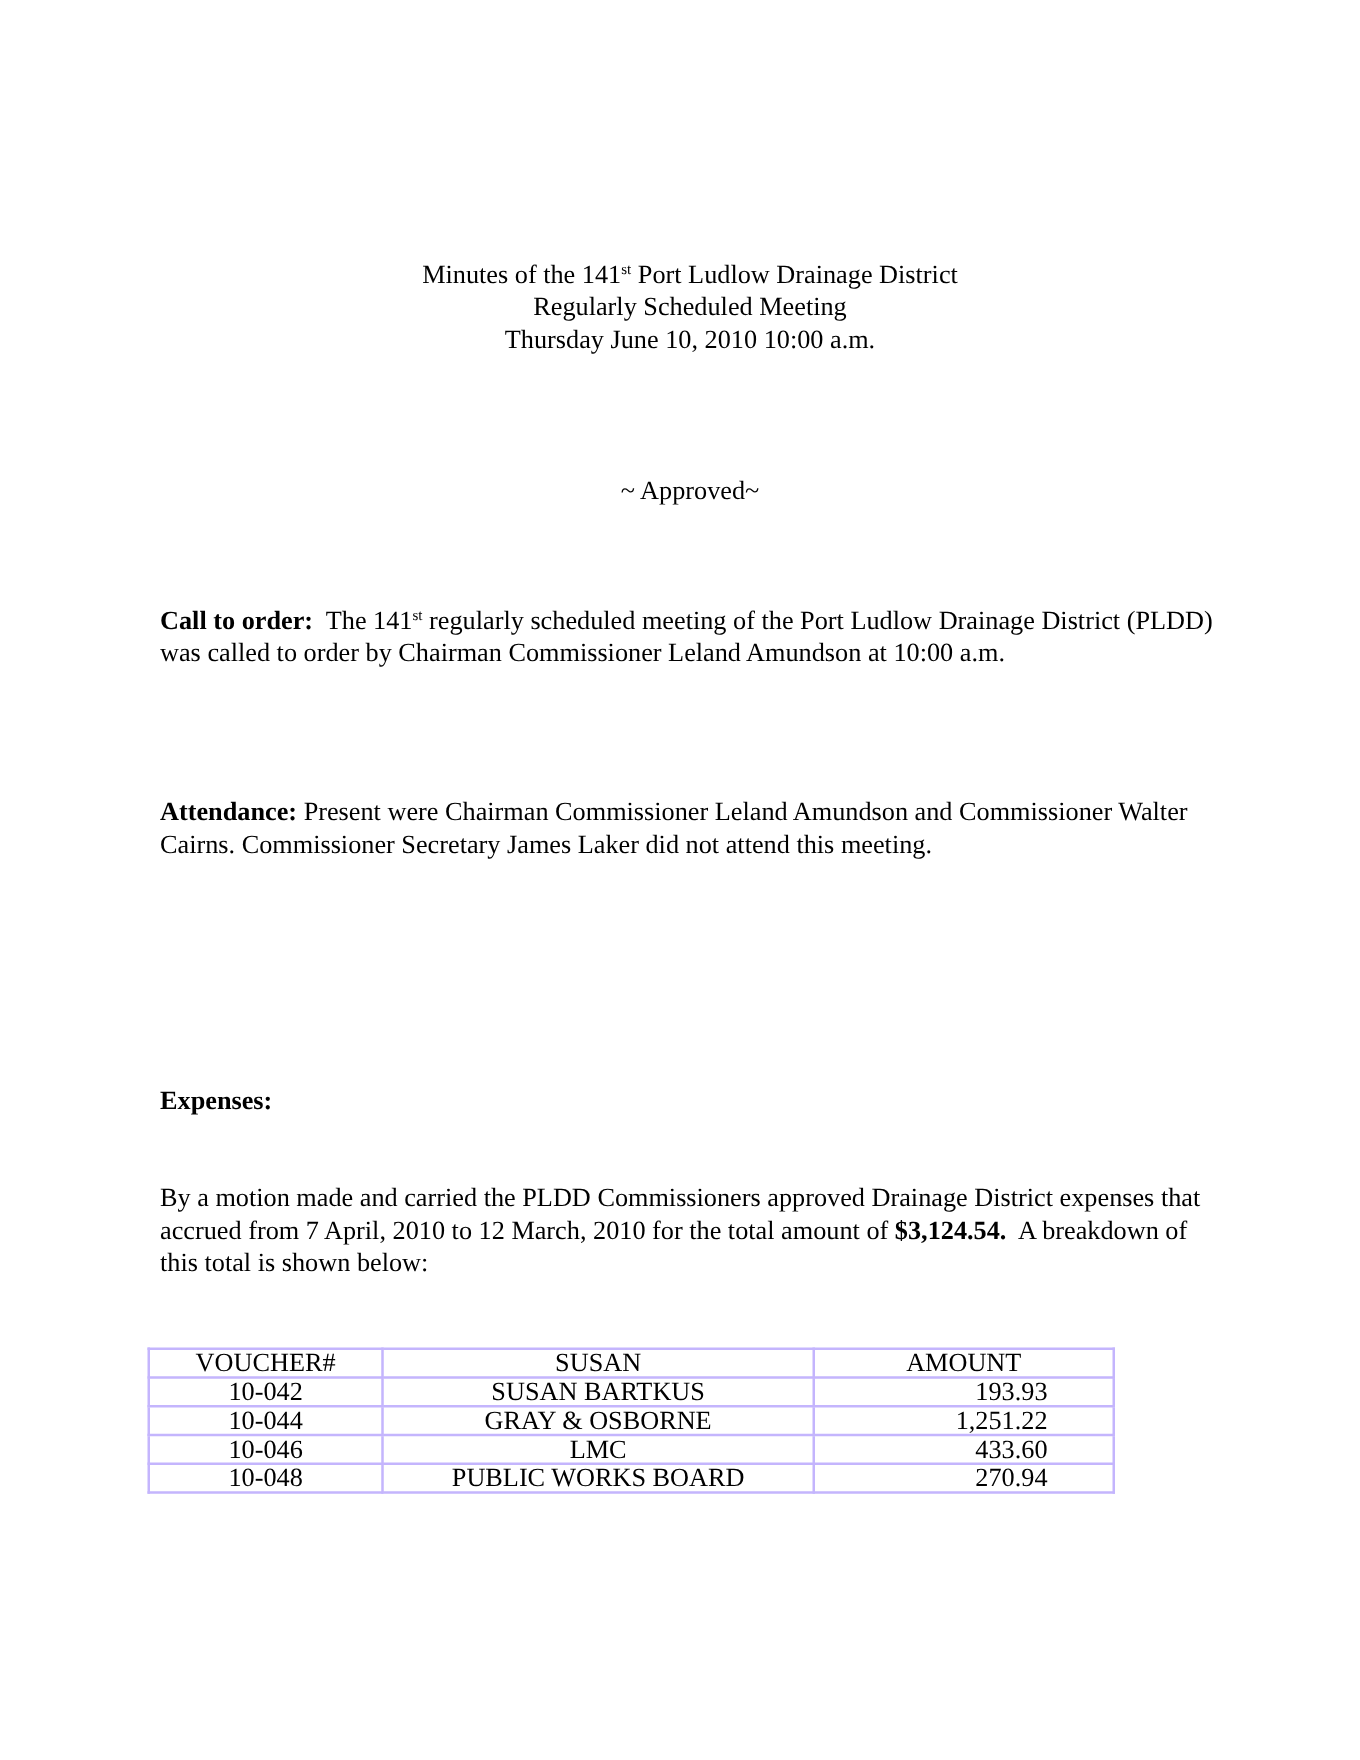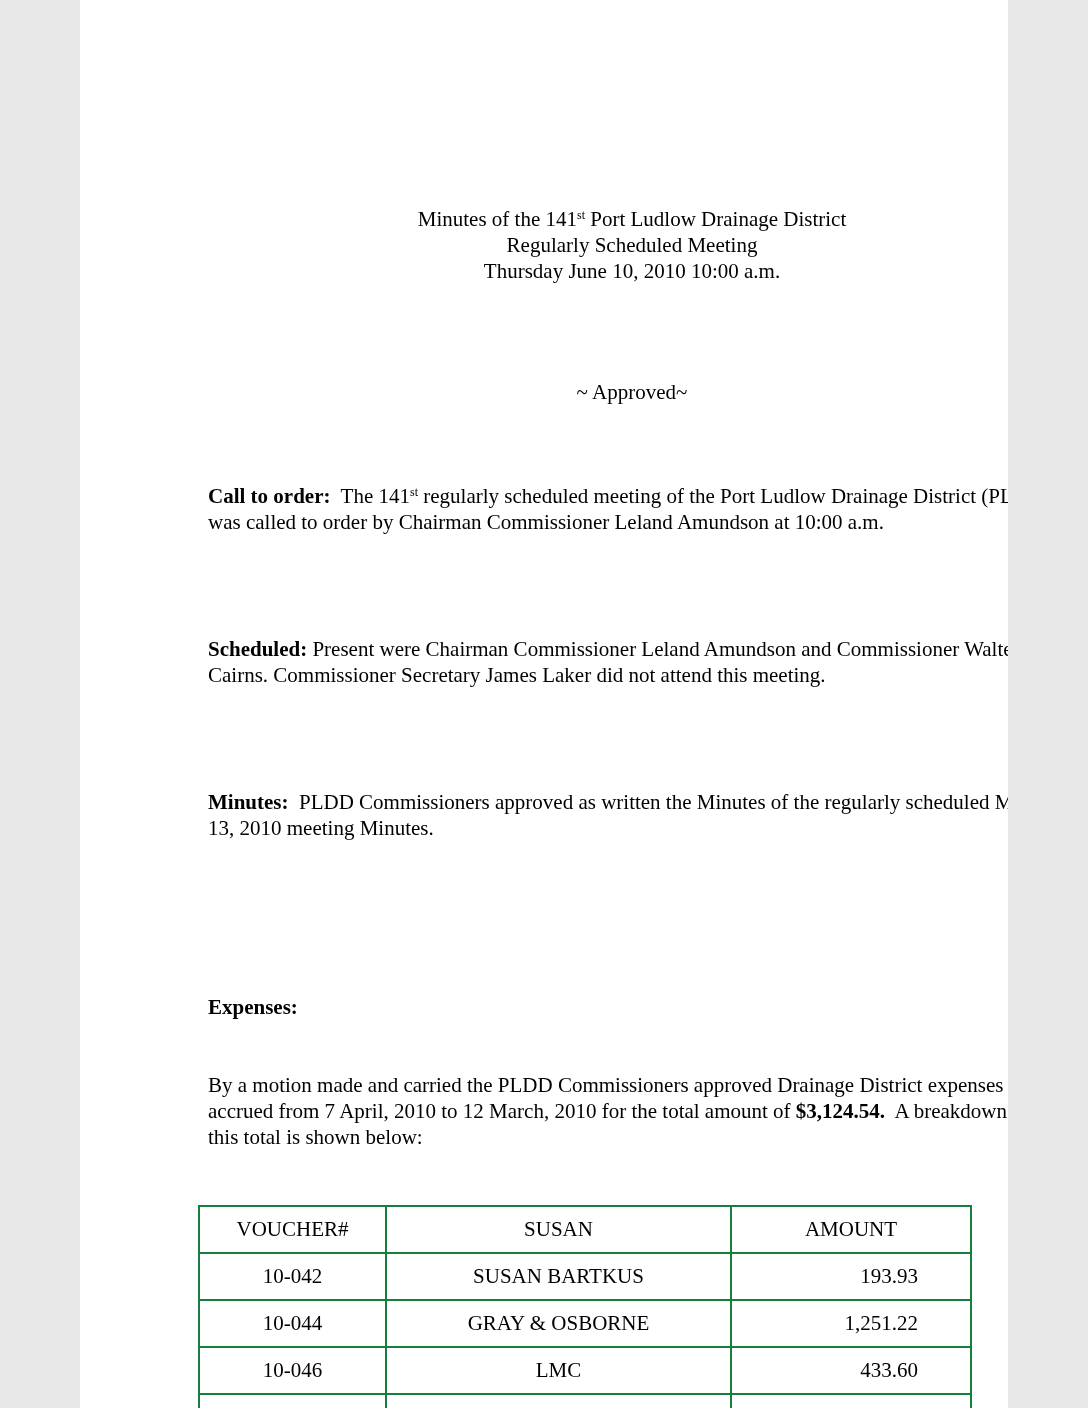--- a/index.html
+++ b/index.html
@@ -1,19 +1,19 @@
 <!DOCTYPE html>
 <html><head>
 <meta charset="utf-8">
 <style>
   * { box-sizing: border-box; }
   html, body { margin: 0; padding: 0; background: #e8e8e8; }
   .page {
     position: relative;
-    width: 928px;
+    width: 1088px;
     height: 1408px;
     margin: 0 auto;
     background: #ffffff;
     color: #000000;
     font-family: "Liberation Serif", "DejaVu Serif", serif;
     overflow: hidden;
   }
   .content {
     position: absolute;
     left: 128px;
@@ -33,22 +33,22 @@
   .heading { margin: 0; }
 
   .expense-table {
     border-collapse: collapse;
     table-layout: fixed;
     width: 772px;
     margin: 3px 0 18px -10px;
     white-space: normal;
   }
   .expense-table th, .expense-table td {
-    border: 2px solid #15803d;
-    padding: 12px;
+    border: 2px solid #c4b5fd;
+    padding: 0;
     height: 21px;
     font-weight: normal;
     font-size: 21px;
     line-height: 21px;
     text-align: center;
     vertical-align: middle;
   }
   .expense-table th:nth-child(1), .expense-table td:nth-child(1) { width: 187px; }
   .expense-table th:nth-child(2), .expense-table td:nth-child(2) { width: 345px; }
   .expense-table th:nth-child(3), .expense-table td:nth-child(3) { width: 240px; }
@@ -59,23 +59,22 @@
 
 <div class="page">
   <div class="content">
 
     <div class="title-block"><div><span>Minutes of the 141</span><sup>st</sup><span> Port Ludlow Drainage District</span></div><div><span>Regularly Scheduled Meeting</span></div><div><span>Thursday June 10, 2010 10:00 a.m.</span></div></div>
 
     <div class="approved"><span>~ Approved~</span></div>
 
     <p class="para"><span class="b">Call to order:</span><span>  The 141</span><sup>st</sup><span> regularly scheduled meeting of the Port Ludlow Drainage District (PLDD) was called to order by Chairman Commissioner Leland Amundson at 10:00 a.m.</span></p>
 
-    <p class="para"><span class="b">Scheduled:</span><span> Present were Chairman Commissioner Leland Amundson and Commissioner Walter Cairns. Commissioner Secretary James Laker did not attend this meeting.</span></p>
+    <p class="para"><span class="b">Attendance:</span><span> Present were Chairman Commissioner Leland Amundson and Commissioner Walter Cairns. Commissioner Secretary James Laker did not attend this meeting.</span></p>
 
-    <p class="para"><span class="b">Minutes:</span><span>  PLDD Commissioners approved as written the Minutes of the regularly scheduled May 13, 2010 meeting Minutes.</span></p>
 
     <div>
       <div class="heading"><span class="b">Expenses:</span></div>
       <div><span>By a motion made and carried the PLDD Commissioners approved Drainage District expenses that accrued from 7 April, 2010 to 12 March, 2010 for the total amount of </span><span class="b">$3,124.54.</span><span>  A breakdown of this total is shown below:</span></div>
       <table class="expense-table">
           <thead>
             <tr>
               <th>VOUCHER#</th>
               <th>SUSAN</th>
               <th>AMOUNT</th>

